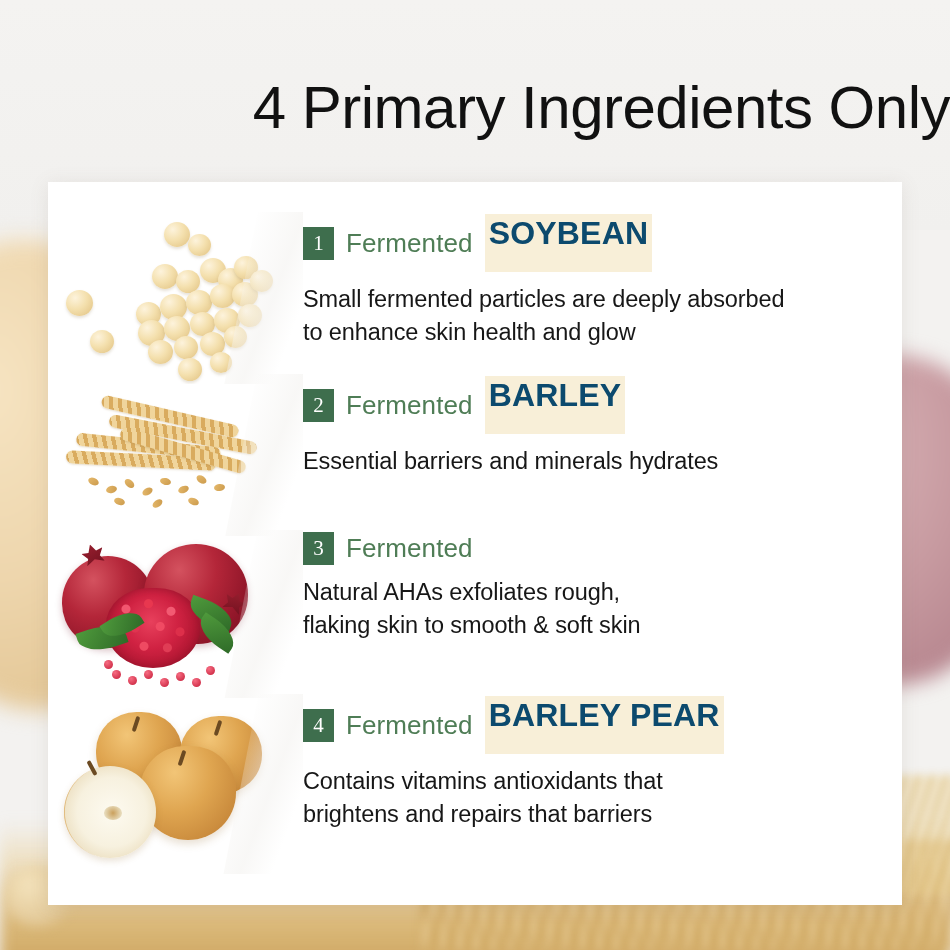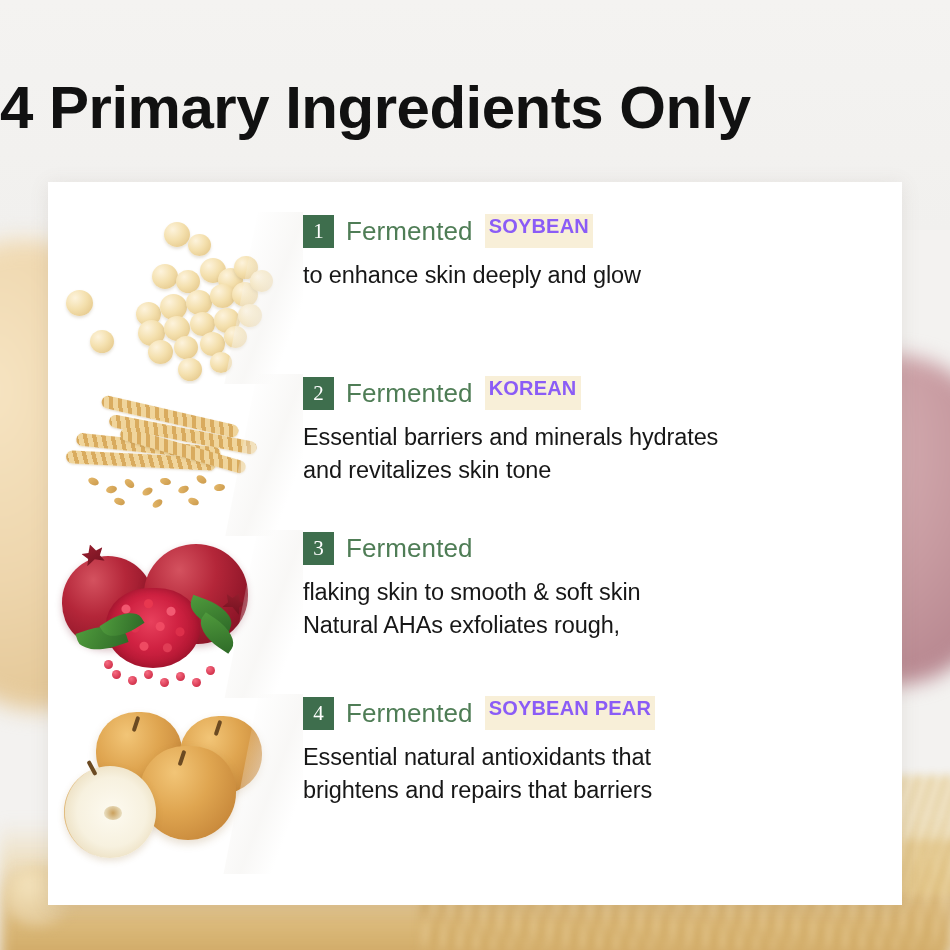--- a/index.html
+++ b/index.html
@@ -51,24 +51,25 @@
     filter:blur(6px);
   }
   .bg-haze-top {
     position:absolute; left:0; right:0; top:0; height:230px;
     background:linear-gradient(180deg, #f4f3f1 0%, #f1f0ee 100%);
   }
 
   
   .page-title {
     position:absolute; top:73px; left:0; right:0;
-    text-align:left;
-    font-size:60px; font-weight:700; letter-spacing:-0.5px;
+    text-align:right;
+    font-size:60px; font-weight:400; letter-spacing:-0.5px;
     color:#111111;
     white-space:nowrap;
+    padding-left:40px;
   }
 
   
   .card {
     position:absolute;
     left:48px; top:182px; width:854px; height:723px;
     background:#ffffff;
     box-shadow:0 2px 18px rgba(120,110,95,.12);
   }
 
@@ -189,24 +190,24 @@
     font-family:"Liberation Serif", serif;
     font-size:21px; font-weight:400;
     display:flex; align-items:center; justify-content:center;
     line-height:1;
   }
   .fermented {
     font-size:26px; font-weight:400; color:#4f7d56;
     letter-spacing:.1px;
   }
   .ing-name {
-    font-size:20px; font-weight:700; color:#8b5cf6;
+    font-size:32px; font-weight:700; color:#0c4a6e;
     letter-spacing:.2px;
     background:#f8efd8;
-    padding:1px 4px 10px 4px;
+    padding:1px 4px 20px 4px;
     box-decoration-break:clone;
   }
   .desc {
     font-size:23.5px; line-height:1.42; color:#171717;
     letter-spacing:-.1px;
   }
   .desc span { display:block; }
 </style>
 </head>
 <body>
@@ -257,21 +258,22 @@
           <div class="bean" style="left:162px;top:140px;width:22px;height:21px;"></div>
         </div>
       </div>
       <div class="text-cell">
         <div class="head-line">
           <div class="num-badge">1</div>
           <div class="fermented">Fermented</div>
           <div class="ing-name">SOYBEAN</div>
         </div>
         <div class="desc">
-          <span>to enhance skin deeply and glow</span>
+          <span>Small fermented particles are deeply absorbed</span>
+          <span>to enhance skin health and glow</span>
         </div>
       </div>
     </div>
 
     <div class="row row-2">
       <div class="photo">
         <div class="photo-inner">
           <div class="barley-stalk" style="left:52px;top:36px;width:140px;transform:rotate(13deg);"></div>
           <div class="barley-stalk" style="left:60px;top:54px;width:150px;transform:rotate(11deg);"></div>
           <div class="barley-stalk" style="left:28px;top:66px;width:145px;transform:rotate(6deg);"></div>
@@ -287,25 +289,24 @@
           <div class="barley-grain" style="left:166px;top:110px;transform:rotate(-8deg);"></div>
           <div class="barley-grain" style="left:66px;top:124px;transform:rotate(16deg);"></div>
           <div class="barley-grain" style="left:104px;top:126px;transform:rotate(-36deg);"></div>
           <div class="barley-grain" style="left:140px;top:124px;transform:rotate(20deg);"></div>
         </div>
       </div>
       <div class="text-cell">
         <div class="head-line">
           <div class="num-badge">2</div>
           <div class="fermented">Fermented</div>
-          <div class="ing-name">KOREAN</div>
+          <div class="ing-name">BARLEY</div>
         </div>
         <div class="desc">
           <span>Essential barriers and minerals hydrates</span>
-          <span>and revitalizes skin tone</span>
         </div>
       </div>
     </div>
 
     <div class="row row-3">
       <div class="photo">
         <div class="photo-inner">
           <div class="pom" style="left:14px;top:26px;width:92px;height:92px;"></div>
           <div class="pom-crown" style="left:34px;top:14px;transform:rotate(-18deg);"></div>
           <div class="pom" style="left:96px;top:14px;width:104px;height:100px;"></div>
@@ -325,22 +326,22 @@
           <div class="aril" style="left:56px;top:130px;"></div>
           <div class="aril" style="left:158px;top:136px;"></div>
         </div>
       </div>
       <div class="text-cell">
         <div class="head-line">
           <div class="num-badge">3</div>
           <div class="fermented">Fermented</div>
         </div>
         <div class="desc">
+          <span>Natural AHAs exfoliates rough,</span>
           <span>flaking skin to smooth &amp; soft skin</span>
-          <span>Natural AHAs exfoliates rough,</span>
         </div>
       </div>
     </div>
 
     <div class="row row-4">
       <div class="photo">
         <div class="photo-inner">
           <div class="pear" style="left:48px;top:18px;width:86px;height:82px;"></div>
           <div class="pear-stem" style="left:86px;top:22px;"></div>
           <div class="pear" style="left:132px;top:22px;width:82px;height:78px;"></div>
@@ -349,23 +350,23 @@
           <div class="pear-stem" style="left:132px;top:56px;"></div>
           <div class="pear-half" style="left:16px;top:72px;width:92px;height:92px;"></div>
           <div class="pear-core" style="left:56px;top:112px;"></div>
           <div class="pear-stem" style="left:42px;top:66px;transform:rotate(-28deg);"></div>
         </div>
       </div>
       <div class="text-cell">
         <div class="head-line">
           <div class="num-badge">4</div>
           <div class="fermented">Fermented</div>
-          <div class="ing-name">SOYBEAN PEAR</div>
+          <div class="ing-name">BARLEY PEAR</div>
         </div>
         <div class="desc">
-          <span>Essential natural antioxidants that</span>
+          <span>Contains vitamins antioxidants that</span>
           <span>brightens and repairs that barriers</span>
         </div>
       </div>
     </div>
 
   </div>
 </div>
 
 </body></html>

